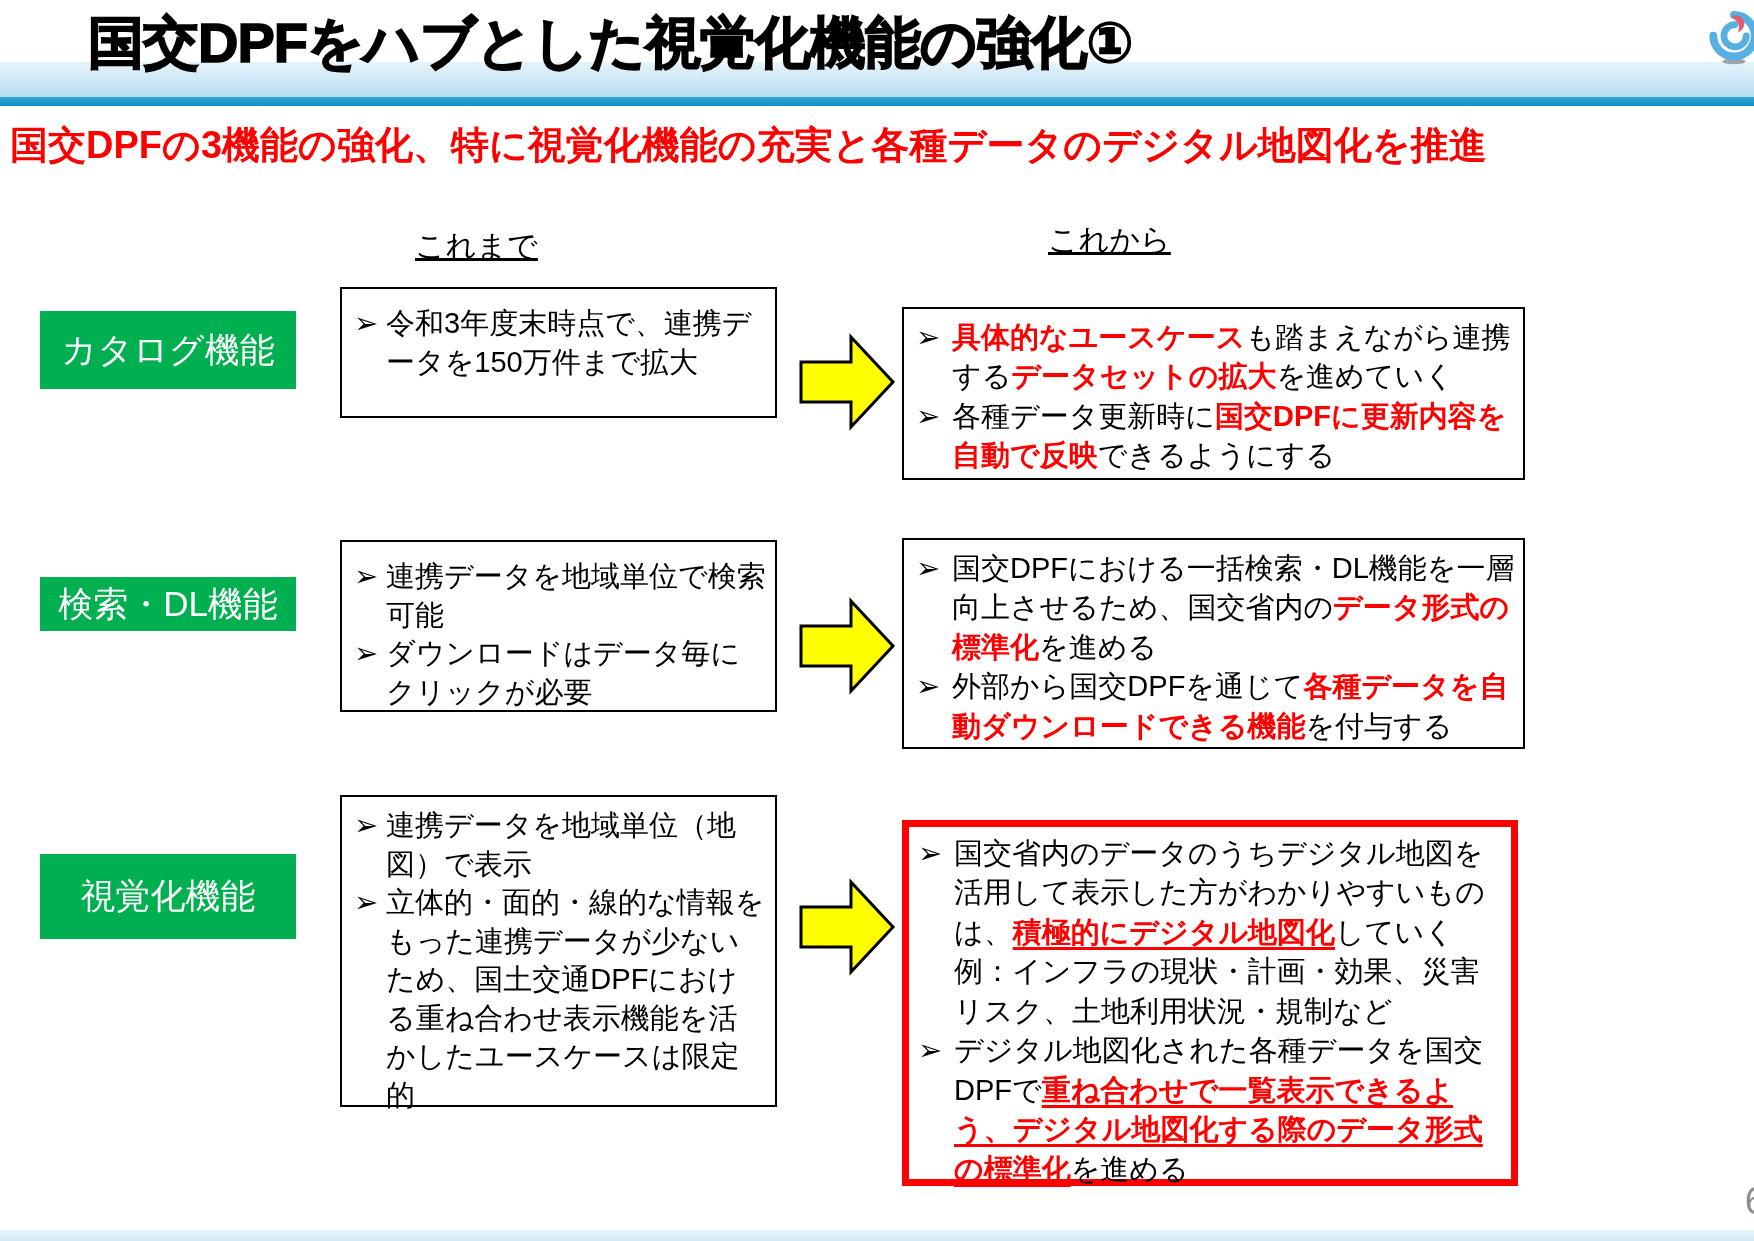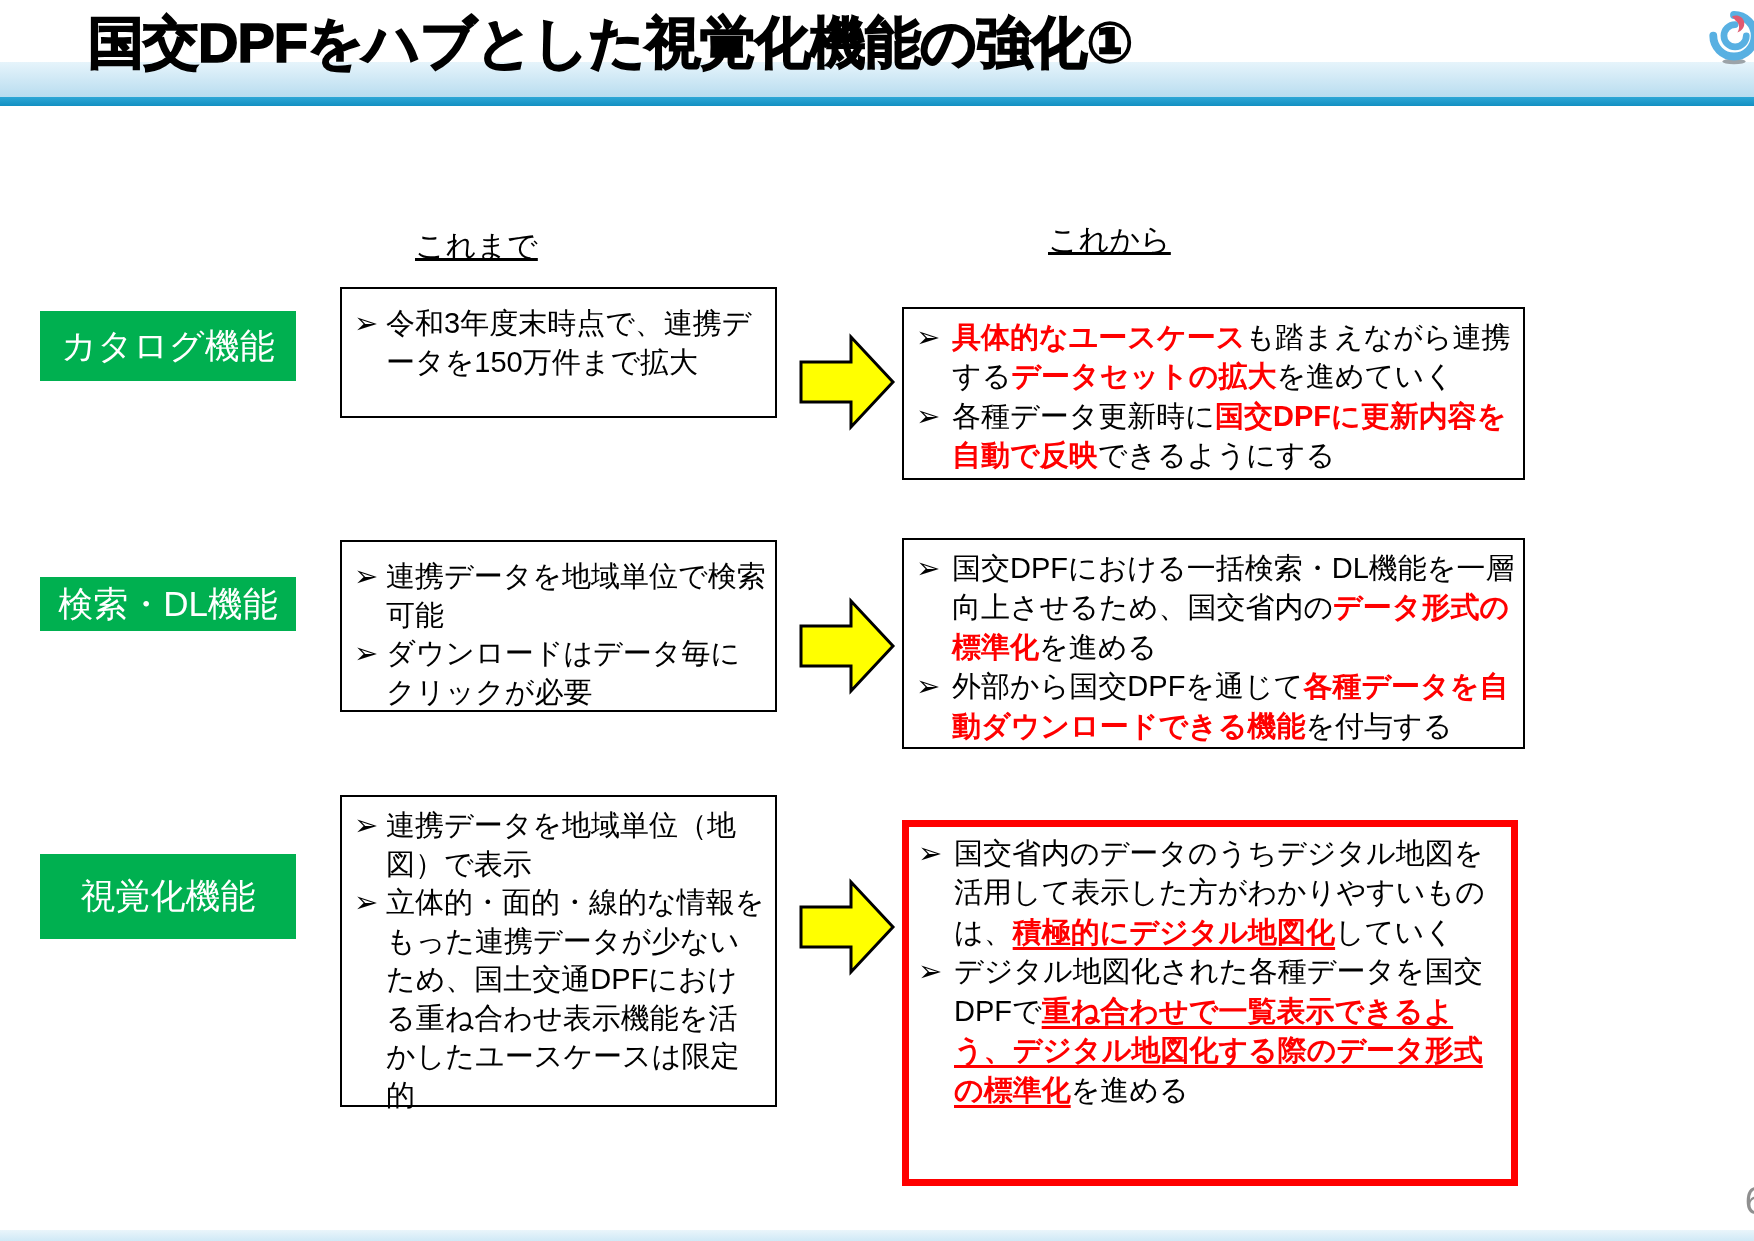--- a/index.html
+++ b/index.html
@@ -18,21 +18,21 @@
   .logo-text{font-size:40px;font-weight:600;color:#2d2d2d;letter-spacing:2px;white-space:nowrap;}
   .subtitle{position:absolute;left:10px;top:120px;font-size:38px;font-weight:800;
     color:#ff0000;white-space:nowrap;}
   
   .col-header{position:absolute;font-weight:400;color:#000;text-decoration:underline;}
   .col-before{left:415px;top:226px;font-size:30px;}
   .col-after{left:1048px;top:220px;font-size:30px;}
   
   .label-box{position:absolute;left:40px;width:256px;color:#fff;display:flex;
     align-items:center;justify-content:center;font-size:35px;box-sizing:border-box;}
-  .label-0{top:311px;height:70px;}
+  .label-0{top:311px;height:78px;}
   .label-1{top:577px;height:54px;}
   .label-2{top:854px;height:85px;}
   .text-box{position:absolute;background:#fff;border:2.5px solid #000;box-sizing:border-box;
     font-size:29px;line-height:1.33;}
   .before-box{left:340px;width:437px;padding:15px 8px 6px 12px;}
   .before-0{top:287px;height:131px;}
   .before-1{top:540px;height:172px;}
   .before-2{top:795px;height:312px;padding-top:9px;}
   .after-box{left:902px;width:623px;line-height:1.36;padding:9px 8px 4px 12px;}
   .after-0{top:307px;height:173px;}
@@ -70,20 +70,21 @@
     <span>
       <svg width="56" height="56" viewBox="0 0 100 100">
         <ellipse cx="50" cy="92" rx="21" ry="5" fill="#9ca3a8"></ellipse>
         <path d="M50 9 A 37 37 0 1 1 13 46" fill="none" stroke="#58B0E2" stroke-width="14" stroke-linecap="round"></path>
         <path d="M52 26 A 20 20 0 1 0 72 46" fill="none" stroke="#58B0E2" stroke-width="12" stroke-linecap="round"></path>
         <path d="M46 12 C 55 7 66 12 68 21 C 70 30 64 38 56 40 C 61 33 60 23 53 19 C 51 16 48 14 46 12 Z" fill="#E05A70"></path>
       </svg>
     </span>
   </div>
 
+  <div class="subtitle">国交DPFの3機能の強化、特に視覚化機能の充実と各種データのデジタル地図化を推進</div>
 
   <div class="col-header col-before">これまで</div>
   <div class="col-header col-after">これから</div>
 
   <div id="rows-layer">
       <div class="label-box label-0" style="background: rgb(0, 176, 80);">カタログ機能</div>
       <div class="text-box before-box before-0">
         <div class="bullet">
           <span class="marker">➢</span>
           <span class="btext"><span class="seg-black">令和3年度末時点で、連携データを150万件まで拡大</span></span>
@@ -139,20 +140,24 @@
       </div>
       <div class="arrow arrow-2"><svg viewBox="0 0 97 101" width="97" height="101">
           <polygon points="2,30 52,30 52,5 94,50 52,95 52,70 2,70" fill="#FFFF00" stroke="#000" stroke-width="3"></polygon>
         </svg></div>
       <div class="text-box after-box after-2" style="border-color: rgb(255, 0, 0);">
         <div class="bullet">
           <span class="marker">➢</span>
           <span class="btext"><span class="seg-black">国交省内のデータのうちデジタル地図を活用して表示した方がわかりやすいものは、</span><span class="seg-red_underline">積極的にデジタル地図化</span><span class="seg-black">していく</span></span>
         </div>
         <div class="bullet">
+          <span class="marker"></span>
+          <span class="btext"><span class="seg-black">例：インフラの現状・計画・効果、災害リスク、土地利用状況・規制など</span></span>
+        </div>
+        <div class="bullet">
           <span class="marker">➢</span>
           <span class="btext"><span class="seg-black">デジタル地図化された各種データを国交DPFで</span><span class="seg-red_underline">重ね合わせで一覧表示できるよう、デジタル地図化する際のデータ形式の標準化</span><span class="seg-black">を進める</span></span>
         </div>
       </div>
     </div>
 
   <div class="page-number">6</div>
   <div class="footer-band"></div>
 
 </div>

